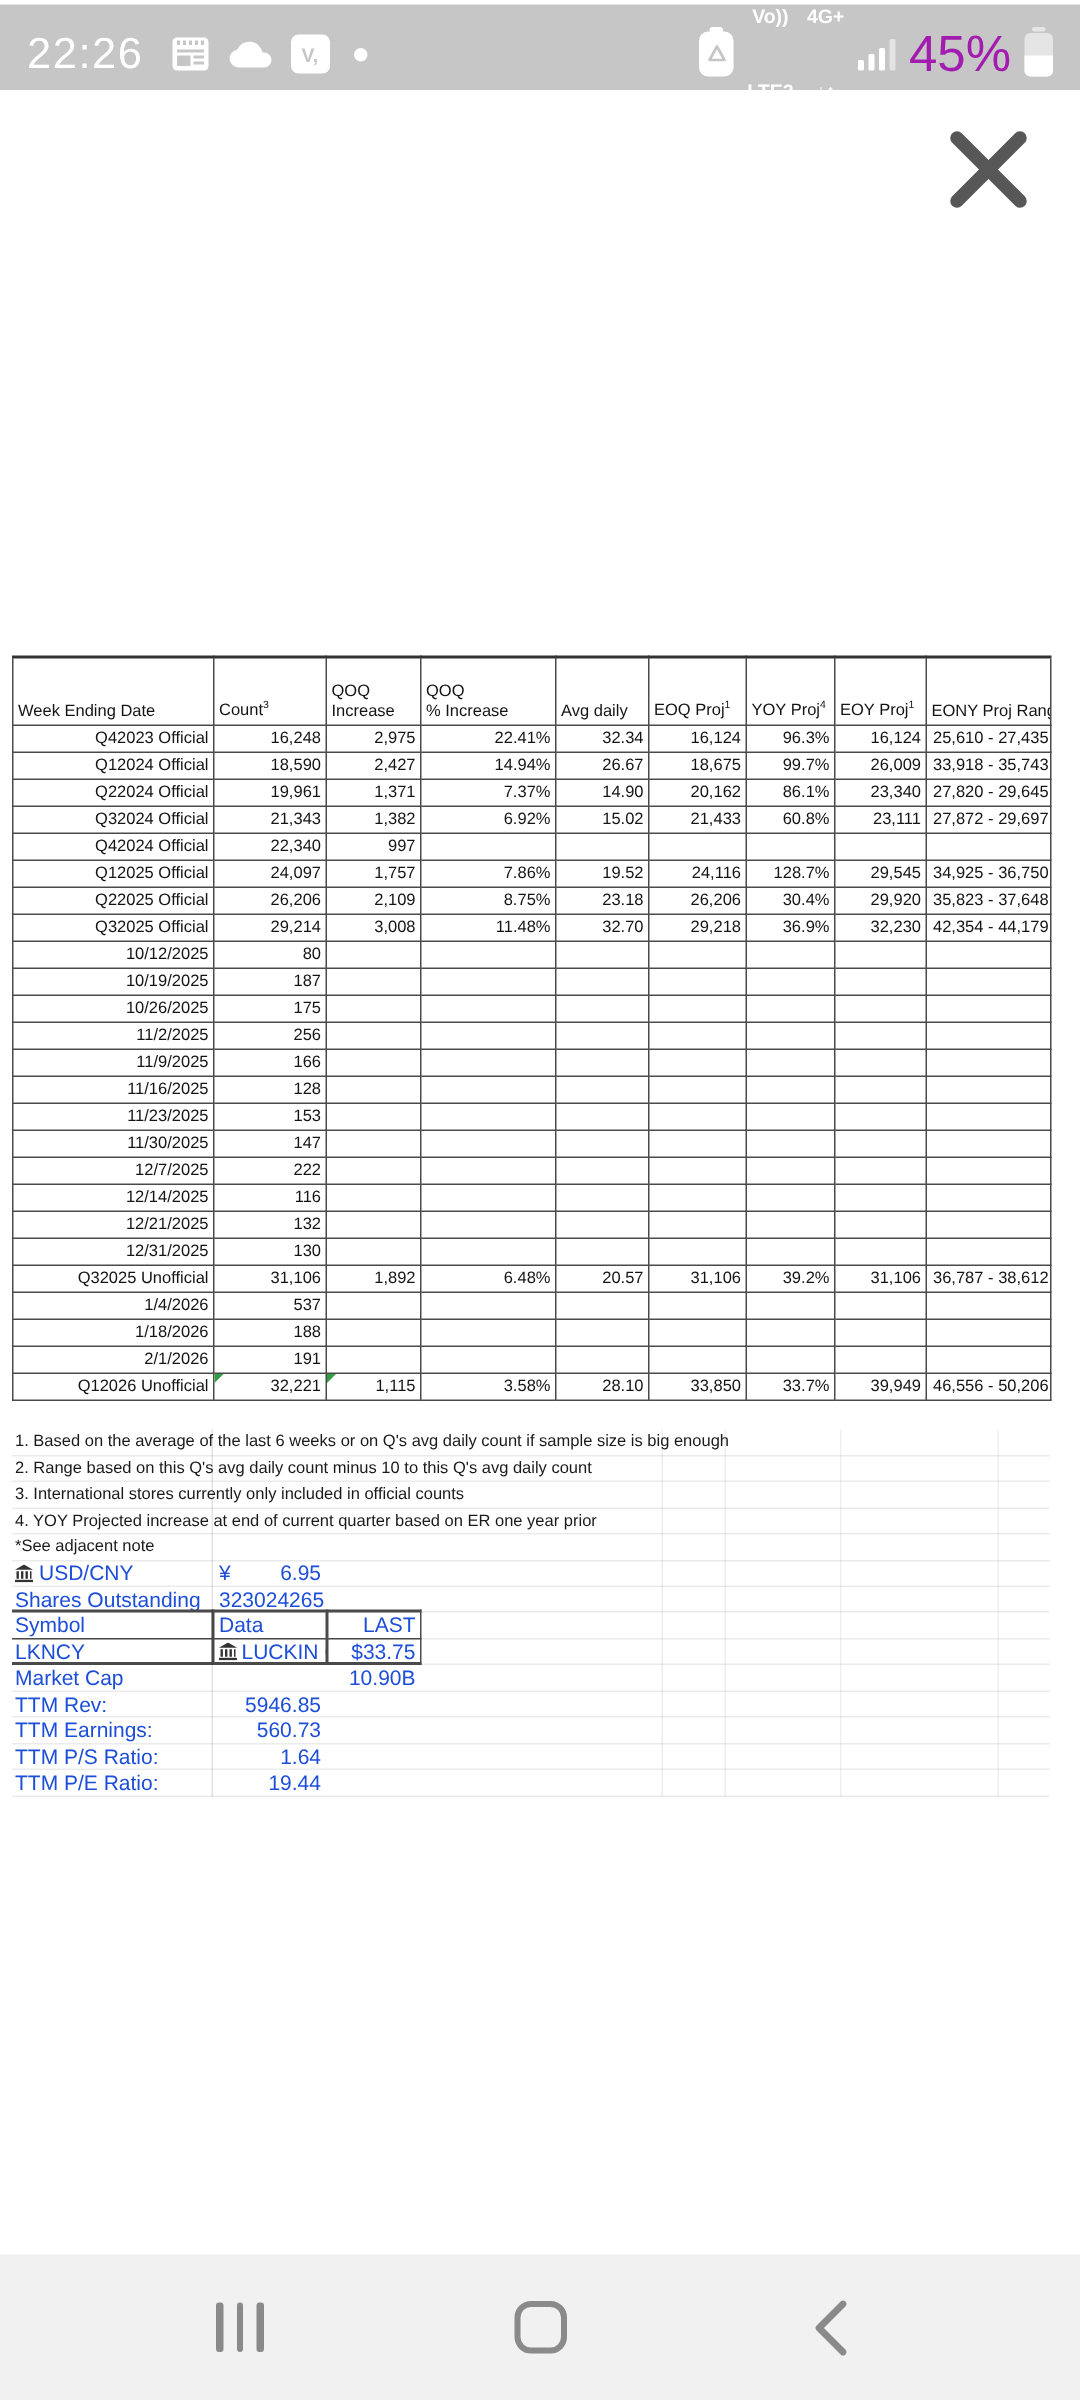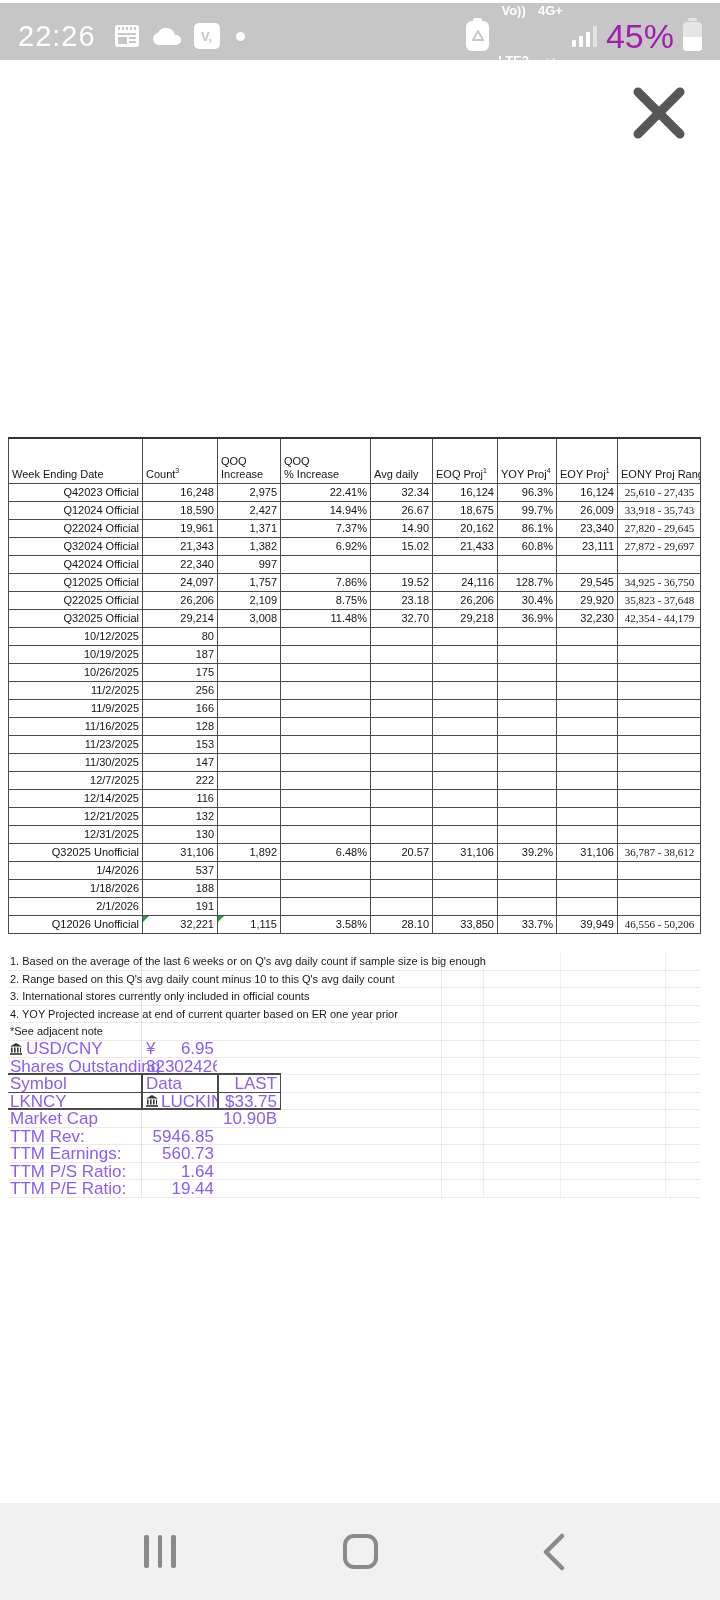--- a/index.html
+++ b/index.html
@@ -41,31 +41,31 @@
   
   .ptable { position:absolute; left:8px; top:377px; width:692px; table-layout:fixed;
             border-collapse:collapse; font-size:11px; color:#141414;
             border:1px solid #444; border-top:2px solid #333; }
   .ptable th, .ptable td { border:1px solid #4a4a4a; white-space:nowrap; overflow:hidden; }
   .ptable th { height:45px; vertical-align:bottom; text-align:left; font-weight:400;
                padding:1px 2px 2px 3px; line-height:13px; }
   .ptable td { height:18px; padding:0 3px; position:relative; }
   .ptable sup { font-size:7px; }
   td.c0, td.c1, td.c2, td.c3, td.c4, td.c5, td.c6, td.c7 { text-align:right; }
-  td.c8 { text-align:center; padding-left:4px;font-family:Liberation Serif, serif; }
+  td.c8 { text-align:center; padding-left:4px; }
   td.flag::before { content:""; position:absolute; top:0; left:0;
                     border-top:6px solid #2f9e44; border-right:6px solid transparent; }
 
   
   .notes { position:absolute; left:8px; top:893px; width:692px; font-size:11px; color:#1a1a1a; }
   .note-row { height:17.5px; line-height:17px; border-bottom:1px solid rgba(0,0,0,0.08);
               white-space:nowrap; padding-left:2px; }
 
   
-  .info { position:absolute; left:8px; top:980px; width:692px; font-size:17px; color:#8b5cf6; }
+  .info { position:absolute; left:8px; top:980px; width:692px; font-size:14px; color:#1d4ed8; }
   .irow { position:relative; height:17.5px; line-height:17px; border-bottom:1px solid rgba(0,0,0,0.08); }
   .ilabel { position:absolute; left:2px; width:129px; display:flex; align-items:center; gap:4px; white-space:nowrap; }
   .idata  { position:absolute; left:133px; width:76px; padding:0 3px 0 5px; display:flex;
             align-items:center; justify-content:space-between; white-space:nowrap; overflow:hidden; }
   .idata.left { justify-content:flex-start; }
   .idata.right { justify-content:flex-end; }
   .ilast  { position:absolute; left:209px; width:64px; padding:0 4px; display:flex;
             align-items:center; justify-content:flex-end; white-space:nowrap; }
   .ilast.right { justify-content:flex-end; }
   .dark-line { position:absolute; left:0; width:273px; background:#4a4a4a; }

